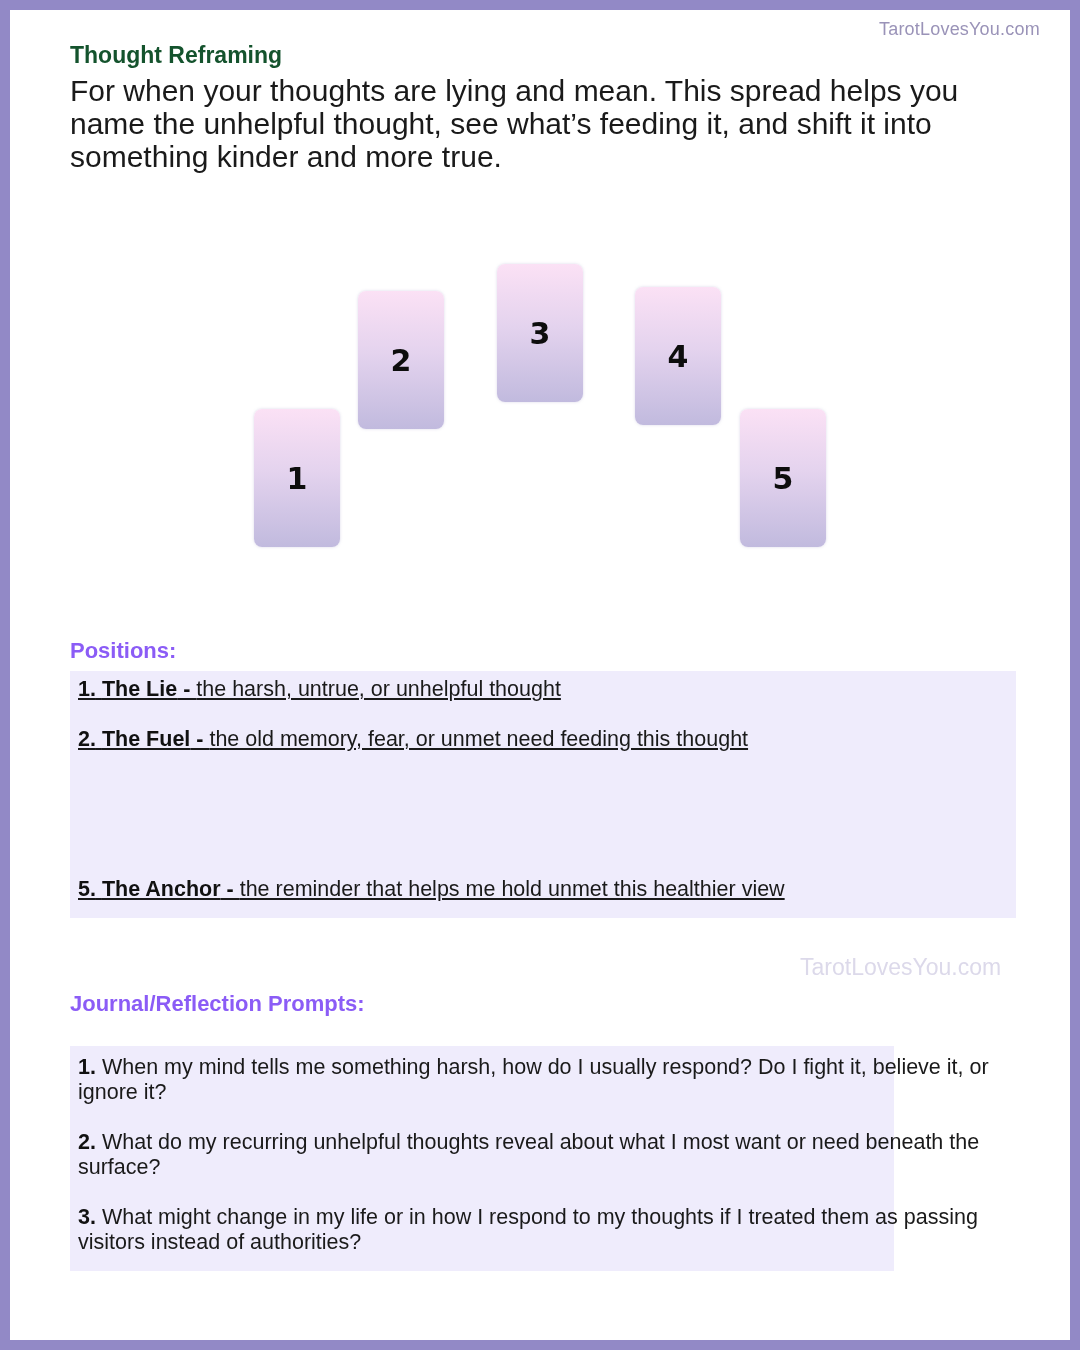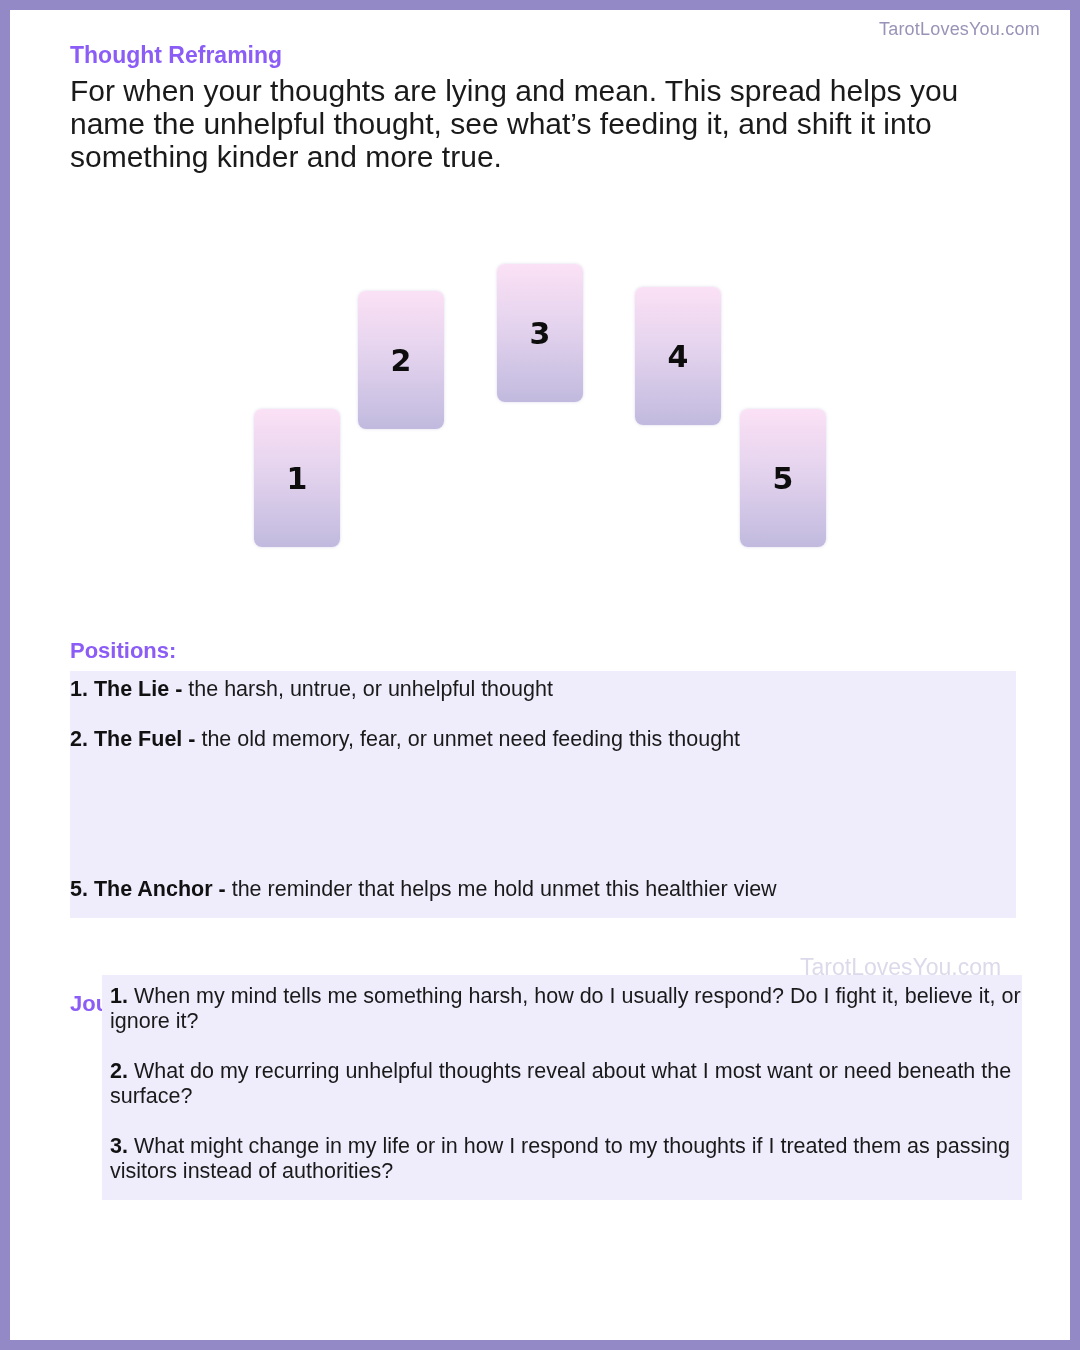--- a/index.html
+++ b/index.html
@@ -19,21 +19,21 @@
     .abs { position: absolute; }
     .wm-top {
       left: 869px; top: 9px;
       font-size: 18px;
       color: #9a93b8;
       letter-spacing: 0.2px;
     }
     .title {
       left: 60px; top: 32px;
       font-size: 23px; font-weight: bold;
-      color: #8b5cf6;
+      color: #14532d;
     }
     .intro {
       left: 60px; top: 64px;
       width: 960px;
       font-size: 30px; line-height: 33px;
       color: #1a1a1a;
     }
     .card {
       width: 86px; height: 138px;
       border-radius: 8px;
@@ -50,24 +50,25 @@
       left: 60px;
       font-size: 22px; font-weight: bold;
       color: #8b5cf6;
     }
     .box {
       background: #efecfc;
       left: 60px;
     }
     .pos-item {
       position: absolute;
-      left: 0;
+      left: 8px;
       font-size: 21.5px;
       color: #1a1a1a;
       white-space: nowrap;
+      text-decoration: underline;
     }
     .pos-item b { font-weight: bold; color: #111; }
     .prompt-item {
       position: absolute;
       left: 8px; width: 930px;
       font-size: 21.5px; line-height: 25px;
       color: #1a1a1a;
     }
     .prompt-item b { font-weight: bold; color: #111; }
     .wm-mid {
@@ -113,21 +114,21 @@
       <b>2.</b> <b>The Fuel</b><b> - </b><span>the old memory, fear, or unmet need feeding this thought</span>
     </div>
     <div class="pos-item" style="top:206px;">
       <b>5.</b> <b>The Anchor</b><b> - </b><span>the reminder that helps me hold unmet this healthier view</span>
     </div>
   </div>
 
   <div class="abs wm-mid">TarotLovesYou.com</div>
 
   <div class="abs section-h" style="top:981px;">Journal/Reflection Prompts:</div>
-  <div class="abs box" style="top:965px; width:920px; height:225px;margin-left:32px;">
+  <div class="abs box" style="top:1036px; width:824px; height:225px;">
     <div class="prompt-item" style="top:9px;">
       <b>1.</b> <span>When my mind tells me something harsh, how do I usually respond? Do I fight it, believe it, or ignore it?</span>
     </div>
     <div class="prompt-item" style="top:84px;">
       <b>2.</b> <span>What do my recurring unhelpful thoughts reveal about what I most want or need beneath the surface?</span>
     </div>
     <div class="prompt-item" style="top:159px;">
       <b>3.</b> <span>What might change in my life or in how I respond to my thoughts if I treated them as passing visitors instead of authorities?</span>
     </div>
   </div>

